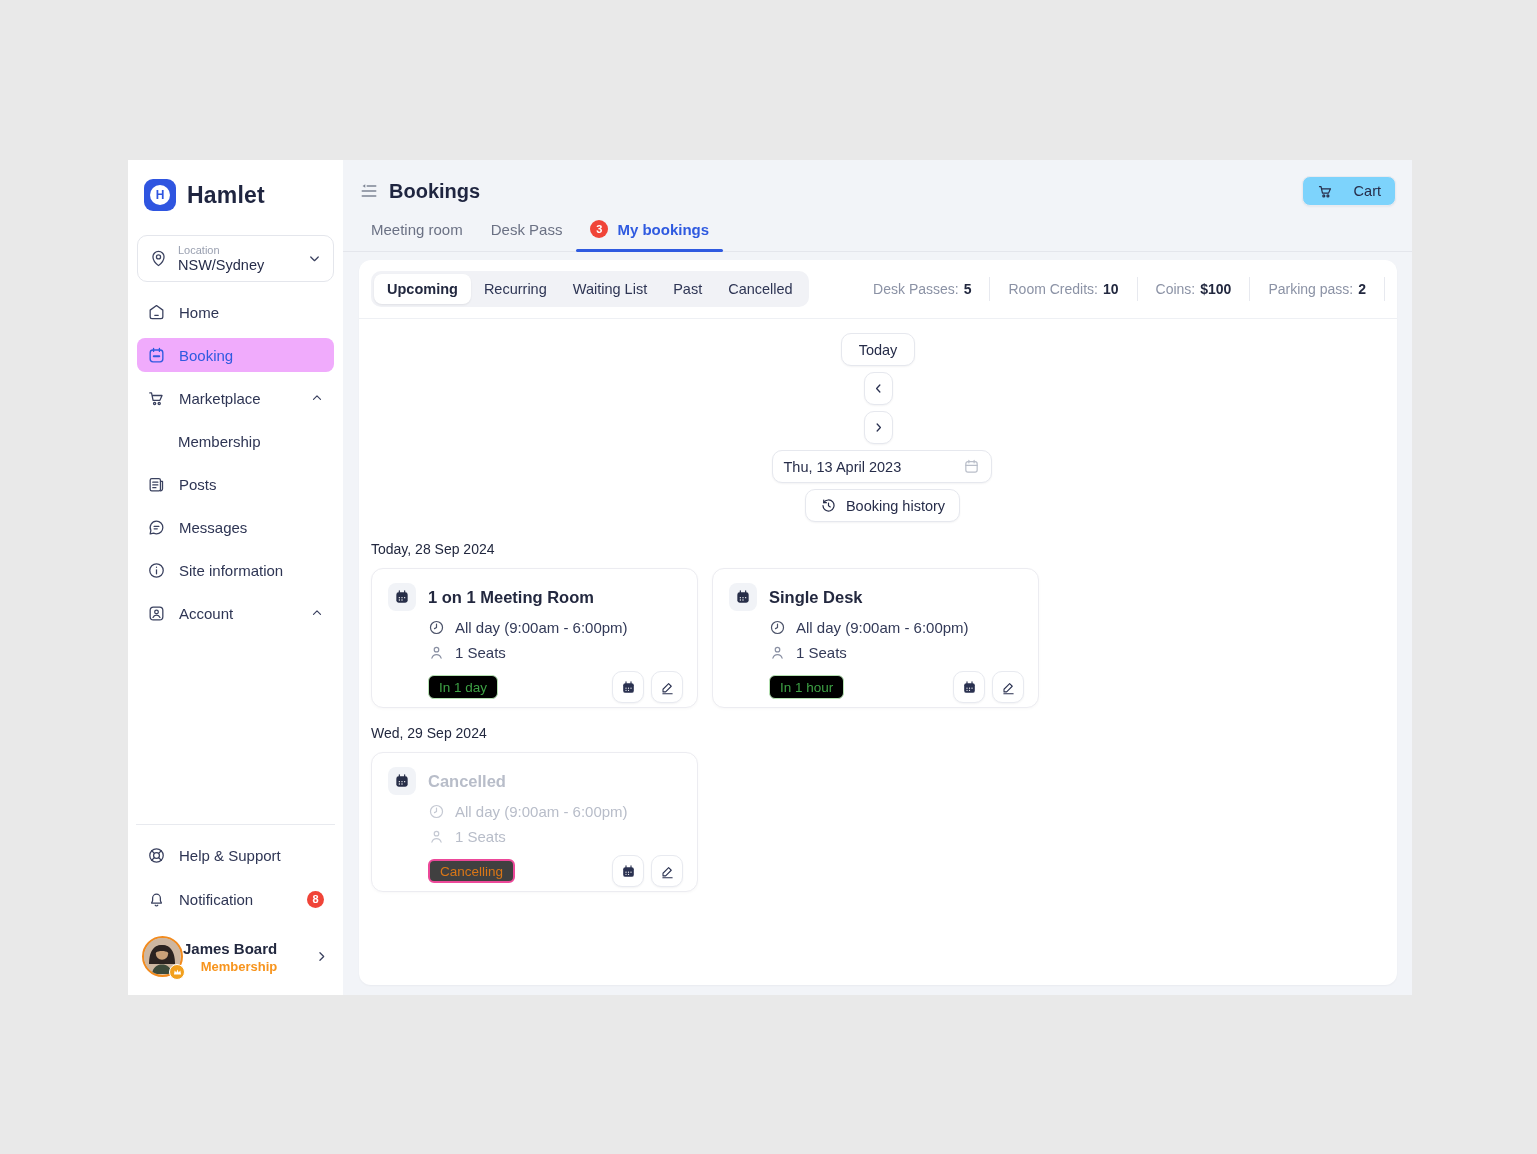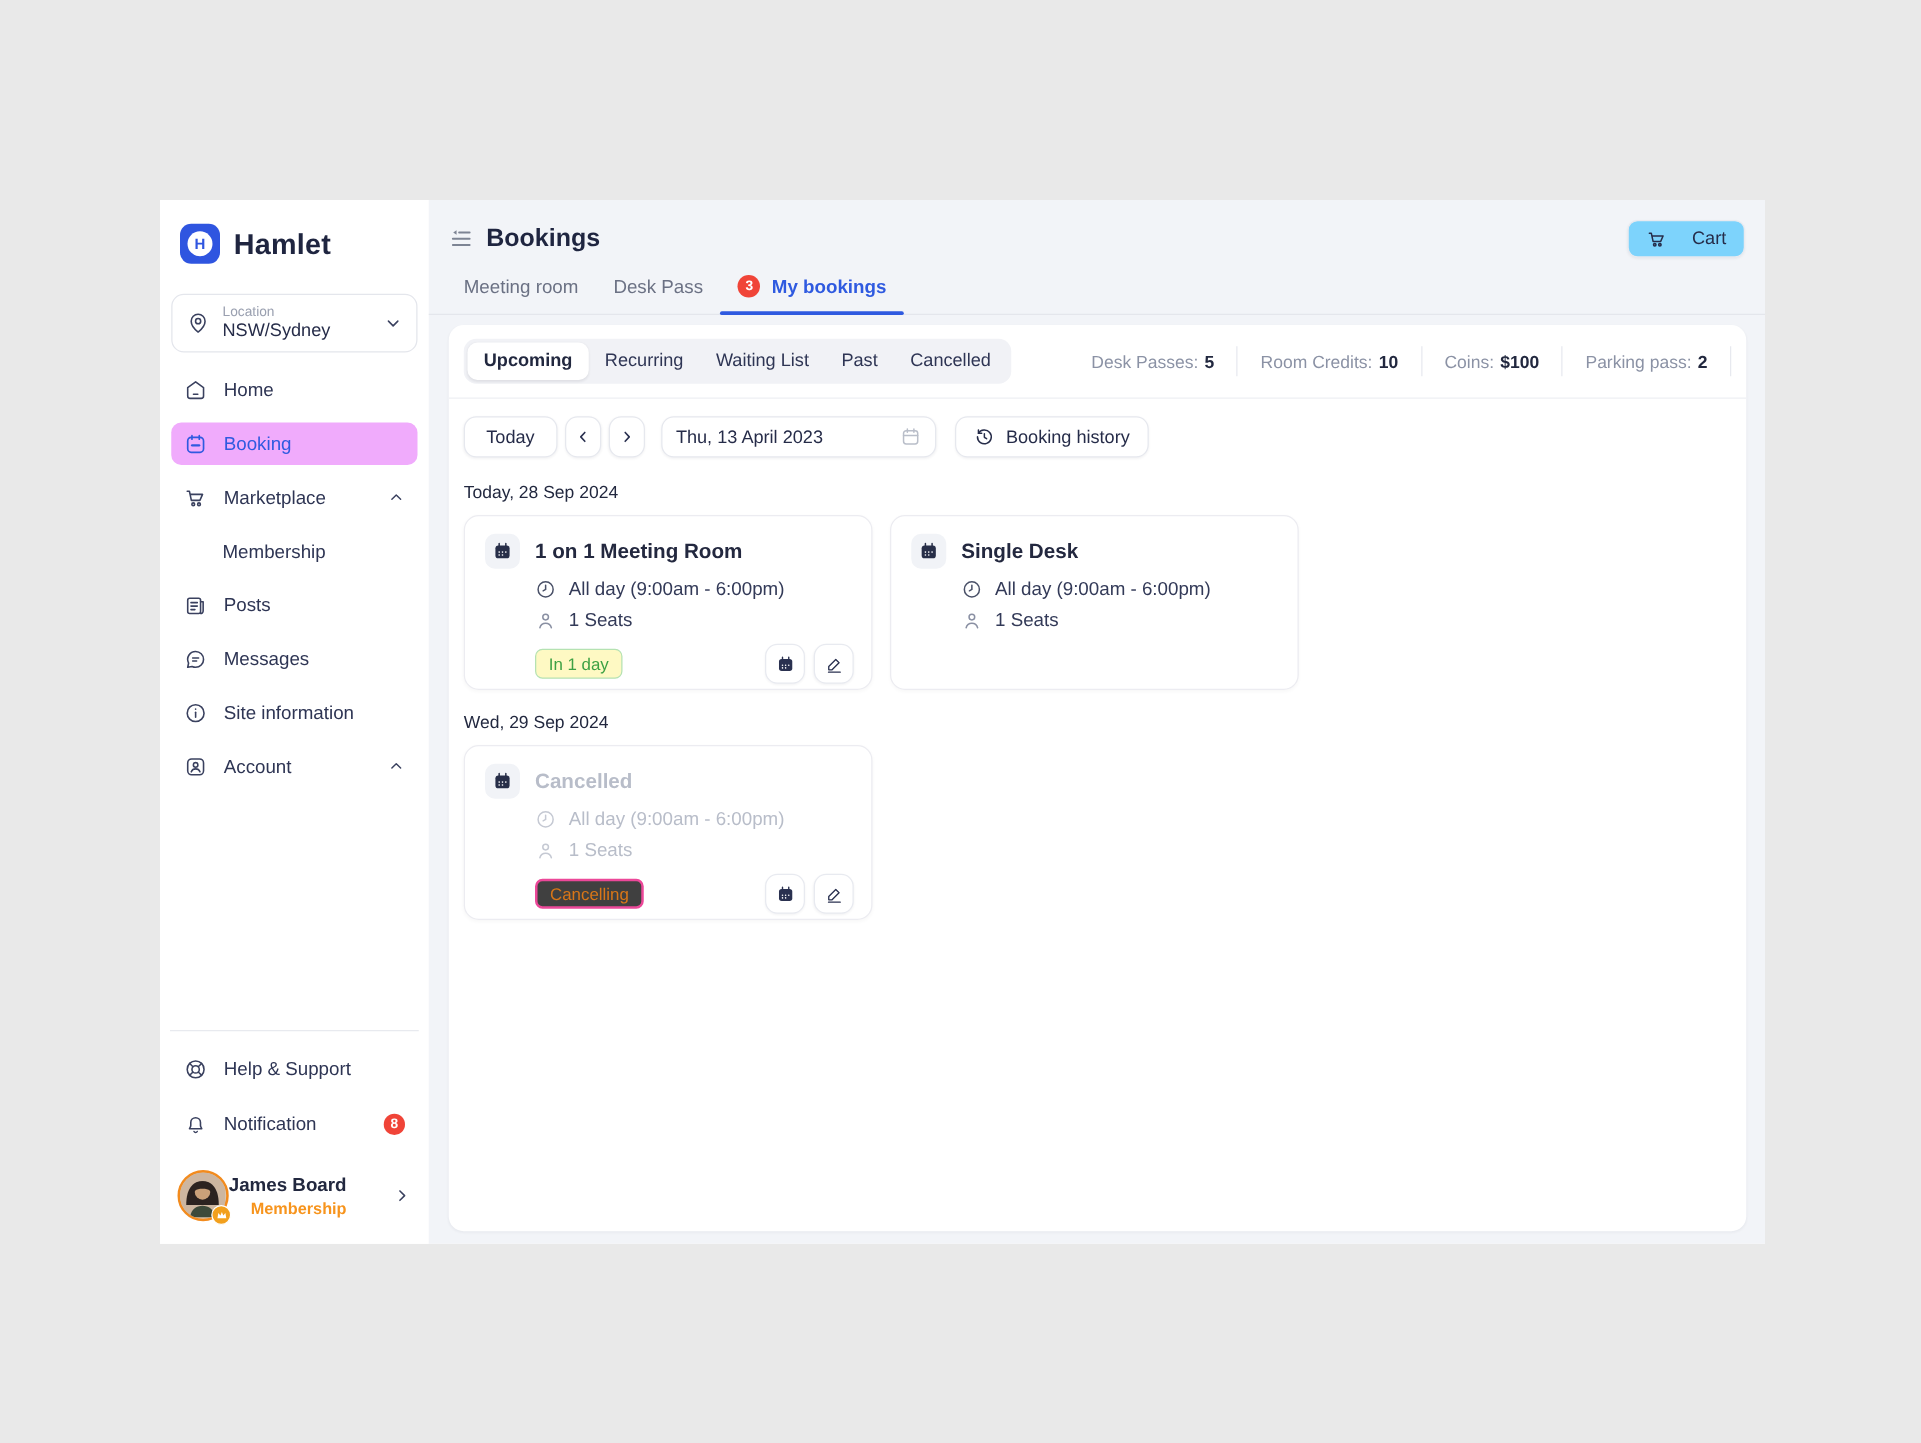--- a/index.html
+++ b/index.html
@@ -60,41 +60,41 @@
 
   .panel { margin:8px 15px 10px 16px; background:#fff; border-radius:12px; flex:1; box-shadow:0 1px 2px rgba(20,24,40,.04); overflow:hidden; }
   .panel-top { display:flex; align-items:center; justify-content:space-between; padding:11px 12px; border-bottom:1px solid #eef0f4; }
   .segments { background:#f1f2f6; border-radius:10px; padding:3px; display:flex; }
   .segment { height:30px; display:flex; align-items:center; padding:0 13px; font-size:14.5px; color:#2e3554; border-radius:8px; cursor:pointer; }
   .segment.active { background:#fff; box-shadow:0 1px 2px rgba(20,24,40,.08); font-weight:600; color:#22283f; }
   .stats { display:flex; align-items:center; }
   .stat { padding:4px 18px; font-size:14px; color:#8b92a5; border-right:1px solid #e7e9ef; display:flex; gap:5px; white-space:nowrap; }
   .stat b { color:#22283f; font-weight:700; }
 
-  .date-row { display:flex; align-items:center; gap:6px; padding:14px 12px 2px; }
+  .date-row { display:flex; align-items:center; gap:6px; padding:14px 12px 2px;flex-direction:column; }
   .btn { height:33px; background:#fff; border:1px solid #e6e8ee; border-radius:10px; display:flex; align-items:center; justify-content:center; font-size:14.5px; color:#262c49; box-shadow:0 1px 2px rgba(20,24,40,.05); cursor:pointer; }
   .btn-today { padding:0 17px; }
   .btn-nav { width:29px; color:#2a3150; }
   .date-field { width:220px; justify-content:space-between; padding:0 11px; margin-left:7px; }
   .date-field .cal-grey { color:#b9bec9; display:flex; }
   .btn-history { padding:0 14px; gap:9px; margin-left:9px; }
 
   .section-heading { font-size:14px; color:#22283f; font-weight:500; padding:17px 12px 11px; }
   .cards-row { display:flex; gap:14px; padding:0 12px; }
   .card { width:327px; height:140px; border:1px solid #ececf1; border-radius:12px; background:#fff; padding:14px 14px 12px 16px; box-shadow:0 1px 3px rgba(20,24,40,.03); }
   .card-head { display:flex; gap:12px; align-items:center; }
   .tile { width:28px; height:28px; border-radius:8px; background:#f1f3f7; display:flex; align-items:center; justify-content:center; flex:none; color:#272e48; }
   .card-title { font-size:16.5px; font-weight:700; color:#23283f; }
   .card-row { display:flex; align-items:center; gap:10px; margin:8px 0 0 40px; font-size:15px; color:#333a58; }
   .cr-icon { display:flex; flex:none; }
   .clock-ic { color:#4a5168; }
   .person-ic { color:#8a90a3; }
   .card-foot { display:flex; justify-content:space-between; align-items:center; margin:10px 0 0 40px; }
   .badge { display:inline-flex; align-items:center; height:24px; padding:0 10px; border-radius:6px; font-size:13.5px; }
-  .badge-green { color:#3da144; background:#fef9c3; border:1px solid #b5e2b2; }
+  .badge-green { color:#3da144; background:#000000; border:1px solid #b5e2b2; }
   .badge-orange { color:#d97617; background:#404040; border:2px solid #ec4899; }
   .action-btns { display:flex; gap:7px; }
   .icon-btn { width:32px; height:32px; border:1px solid #e8eaf0; border-radius:10px; background:#fff; display:flex; align-items:center; justify-content:center; box-shadow:0 1px 2px rgba(20,24,40,.05); color:#2a3150; cursor:pointer; }
   .card.disabled .card-title { color:#b8bdc9; }
   .card.disabled .card-row { color:#b8bdc9; }
   .card.disabled .clock-ic, .card.disabled .person-ic { color:#c5c9d3; }
 
   svg { display:block; }
 </style>
 </head>
@@ -459,20 +459,42 @@
             </div>
             <div class="card-row">
               <span class="cr-icon person-ic">
                 <svg width="17" height="17" viewBox="0 0 24 24" fill="none" stroke="currentColor" stroke-width="1.7" stroke-linecap="round" stroke-linejoin="round">
                     <circle cx="12" cy="8" r="3.2"></circle>
                     <path d="M5.5 20c.9-3.2 3.4-5 6.5-5s5.6 1.8 6.5 5"></path>
                   </svg>
               </span>
               <span>1 Seats</span>
             </div>
+            <div class="card-foot">
+              <span class="badge badge-green">In 1 hour</span>
+              <span class="action-btns">
+                <button class="icon-btn">
+                  <svg width="15" height="15" viewBox="0 0 24 24">
+                      <rect x="3.5" y="5" width="17" height="15.5" rx="3.5" fill="currentColor"></rect>
+                      <path d="M8 2.8v3M16 2.8v3" stroke="currentColor" stroke-width="1.8" stroke-linecap="round"></path>
+                      <circle cx="8" cy="13" r="1" fill="#fff"></circle>
+                      <circle cx="12" cy="13" r="1" fill="#fff"></circle>
+                      <circle cx="16" cy="13" r="1" fill="#fff"></circle>
+                      <circle cx="8" cy="16.5" r="1" fill="#fff"></circle>
+                      <circle cx="12" cy="16.5" r="1" fill="#fff"></circle>
+                    </svg>
+                </button>
+                <button class="icon-btn">
+                  <svg width="15" height="15" viewBox="0 0 24 24" fill="none" stroke="currentColor" stroke-width="1.7" stroke-linecap="round" stroke-linejoin="round">
+                      <path d="M13.8 5.8l4.2 4.2L9 19H4.8v-4.2z"></path>
+                      <path d="M4.5 22h15"></path>
+                    </svg>
+                </button>
+              </span>
+            </div>
           </div>
         </div>
 
         <div class="section-heading">Wed, 29 Sep 2024</div>
         <div class="cards-row">
 
           <div class="card disabled">
             <div class="card-head">
               <span class="tile">
                 <svg width="16" height="16" viewBox="0 0 24 24">

